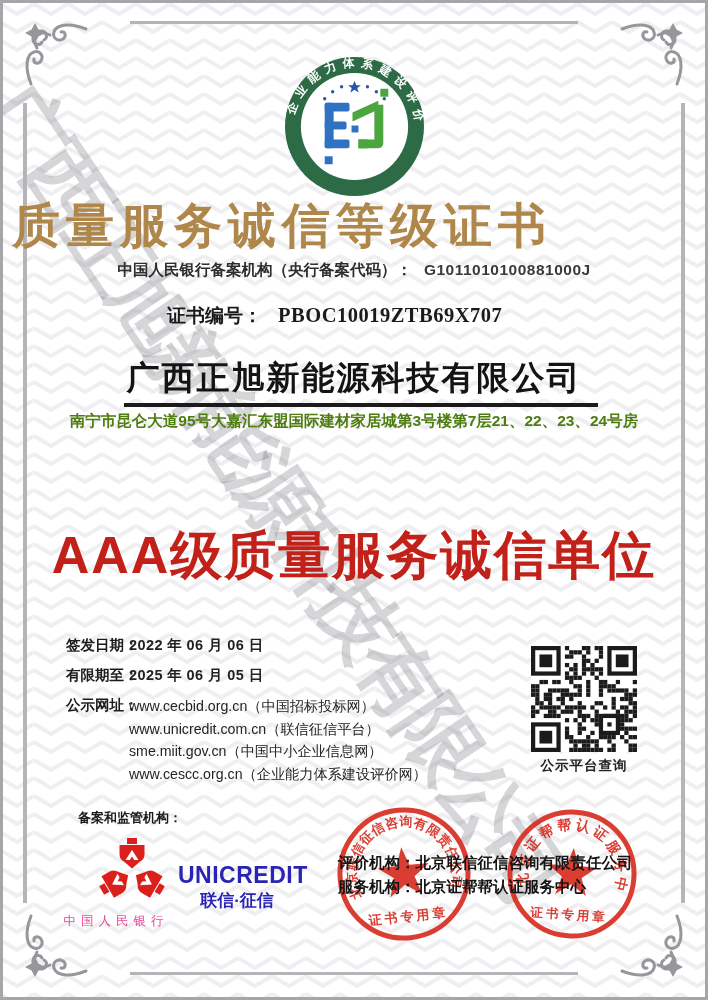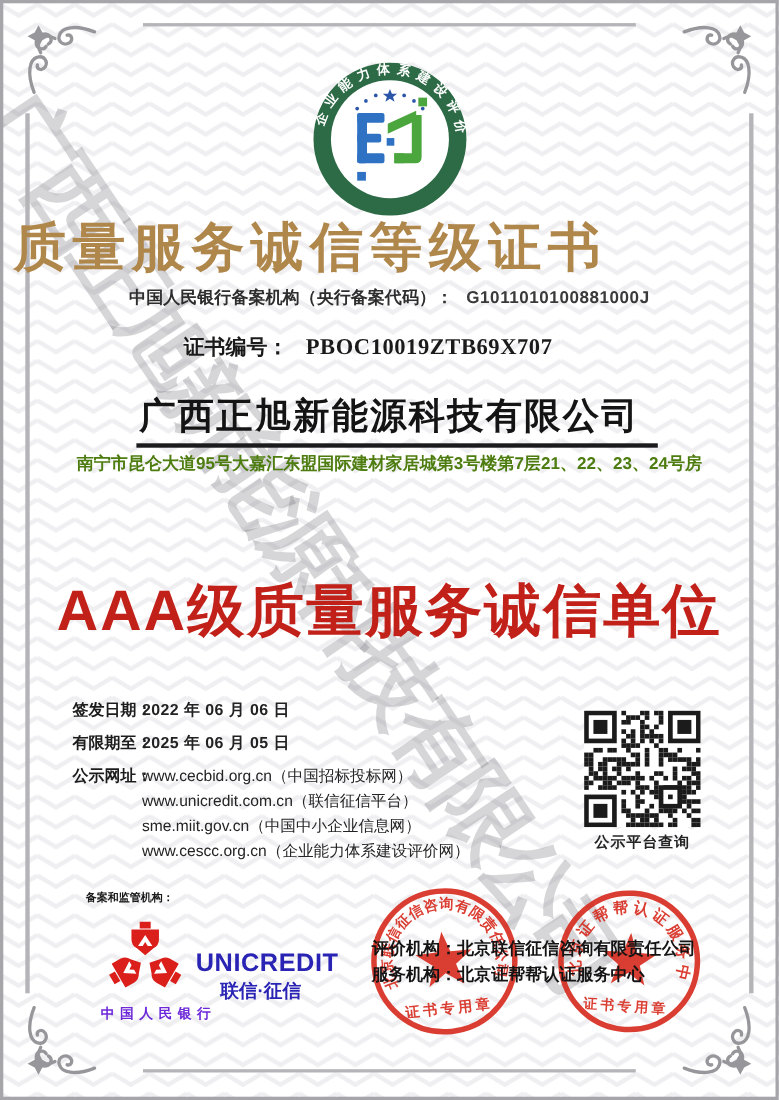--- a/index.html
+++ b/index.html
@@ -30,24 +30,24 @@
   .rating-label{position:absolute;left:92px;top:466px;z-index:3;font-size:19px;font-weight:800;}
   .rating{position:absolute;left:0;top:521px;width:708px;text-align:center;z-index:3;
           font-size:52px;font-weight:900;letter-spacing:2px;color:#c2211a;}
   .field-label{position:absolute;left:66px;z-index:3;font-size:14.5px;font-weight:800;color:#1c1c1c;}
   .field-value{position:absolute;left:129px;z-index:3;font-size:14.5px;font-weight:700;color:#222;letter-spacing:0.4px;}
   .publicity-list{position:absolute;left:129px;top:695px;z-index:3;font-size:14.2px;font-weight:500;
                   color:#242424;line-height:22.6px;}
   .qr{position:absolute;left:531px;top:646px;z-index:3;}
   .qr-caption{position:absolute;left:519px;top:757px;width:130px;text-align:center;z-index:3;
               font-size:13.5px;font-weight:600;letter-spacing:1px;color:#242424;}
-  .regulator-label{position:absolute;left:78px;top:809px;z-index:3;font-size:10px;font-weight:800;}
+  .regulator-label{position:absolute;left:78px;top:809px;z-index:3;font-size:13px;font-weight:800;}
   .pboc-logo{position:absolute;left:98px;top:833px;z-index:3;}
-  .pboc-name{position:absolute;left:84px;top:913px;width:120px;text-align:center;z-index:3;
-             font-size:12.5px;font-weight:700;letter-spacing:5px;color:#6d28d9;
+  .pboc-name{position:absolute;left:56px;top:913px;width:120px;text-align:center;z-index:3;
+             font-size:12.5px;font-weight:400;letter-spacing:5px;color:#ec4899;
              font-family:"Liberation Serif","DejaVu Serif",serif;}
   .unicredit{position:absolute;left:178px;top:862px;width:118px;text-align:center;z-index:3;}
   .unicredit .en{font-size:23px;font-weight:800;letter-spacing:0.5px;color:#2a24b4;}
   .unicredit .cn{font-size:17px;font-weight:800;margin-top:0;color:#2a24b4;}
   .agencies{position:absolute;left:338px;top:851px;z-index:5;font-size:15.5px;font-weight:800;
             color:#141414;line-height:24px;white-space:nowrap;}
   .seal{position:absolute;z-index:4;opacity:0.9;}
   .seal-left{left:329px;top:799px;}
   .seal-right{left:499px;top:801px;}
 </style>

